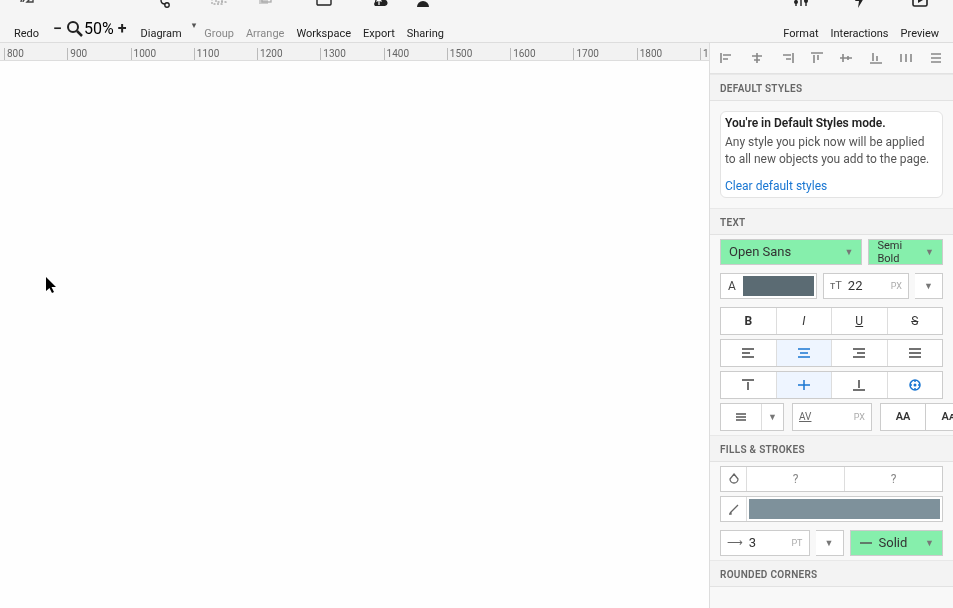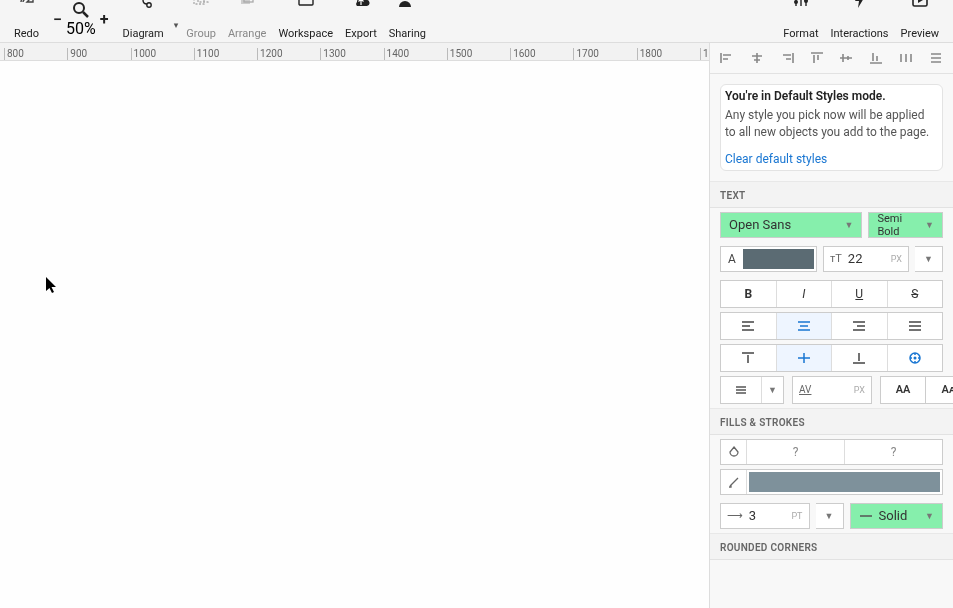--- a/index.html
+++ b/index.html
@@ -7,21 +7,21 @@
 
   
   .toolbar { display: flex; align-items: flex-end; height: 43px; padding: 0 8px; background: #f5f5f5; border-bottom: 1px solid #ddd; }
   .toolbar .group { display: flex; flex-direction: column; align-items: center; justify-content: flex-end; padding: 0 6px 2px; cursor: pointer; color: #222; }
   .toolbar .group.dim { color: #888; }
   .toolbar .group .icon { height: 22px; display:flex; align-items:center; justify-content:center; }
   .toolbar .group .lbl { font-size: 11px; margin-top: 16px; }
   .toolbar .spacer { flex: 1; }
   .zoom-wrap { display:flex; align-items:center; margin: 0 4px 4px; }
   .zoom-wrap .pm { font-size: 16px; font-weight:600; color:#222; padding:0 4px; cursor:pointer; }
-  .zoom-mid { display:flex; flex-direction:column; align-items:center;text-align:right; }
+  .zoom-mid { display:flex; flex-direction:row; align-items:center;text-align:right; }
   .caret { font-size:9px; color:#555; padding:0 2px 12px 4px; align-self:flex-end; }
 
   
   .ruler { height: 18px; background: #f2f2f2; border-bottom: 1px solid #ddd; display:flex; align-items:flex-end; overflow:hidden; position:relative; }
   .ruler .tick { width:100px; font-size:10px; color:#666; border-left:1px solid #bbb; padding-left:2px; height:12px; }
   .ruler .tick.first { margin-left:4px; }
 
   
   .canvas { position:absolute; top:61px; left:0; right:244px; bottom:0; background:#fefefe; }
   .cursor { position:absolute; left:45px; top:215px; font-size:16px; color:#000; }
@@ -262,20 +262,21 @@
           <path d="M3 3v8M8 3v8M13 3v8" stroke="#888" stroke-width="1.6"></path>
         </svg>
       </span>
     <span class="aicon">
         <svg width="16" height="14">
           <path d="M3 3h10M3 7h10M3 11h10" stroke="#888" stroke-width="1.6"></path>
         </svg>
       </span>
   </div>
 
+  <div class="section-hdr">DEFAULT STYLES</div>
 
   <div class="infobox">
     <div class="title">You're in Default Styles mode.</div>
     <div class="body">Any style you pick now will be applied to all new objects you add to the page.</div>
     <span class="link">Clear default styles</span>
   </div>
 
   <div class="section-hdr">TEXT</div>
 
   <div class="row">

